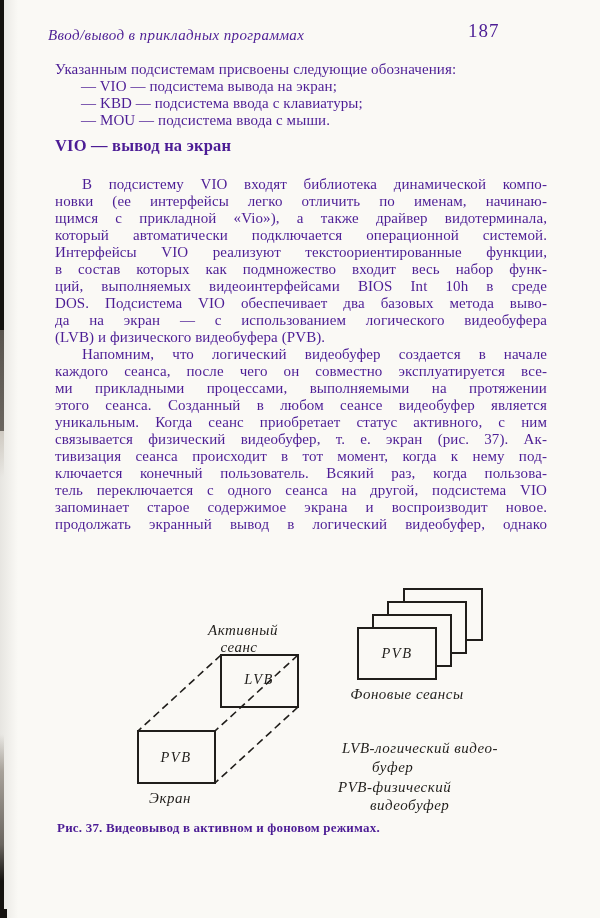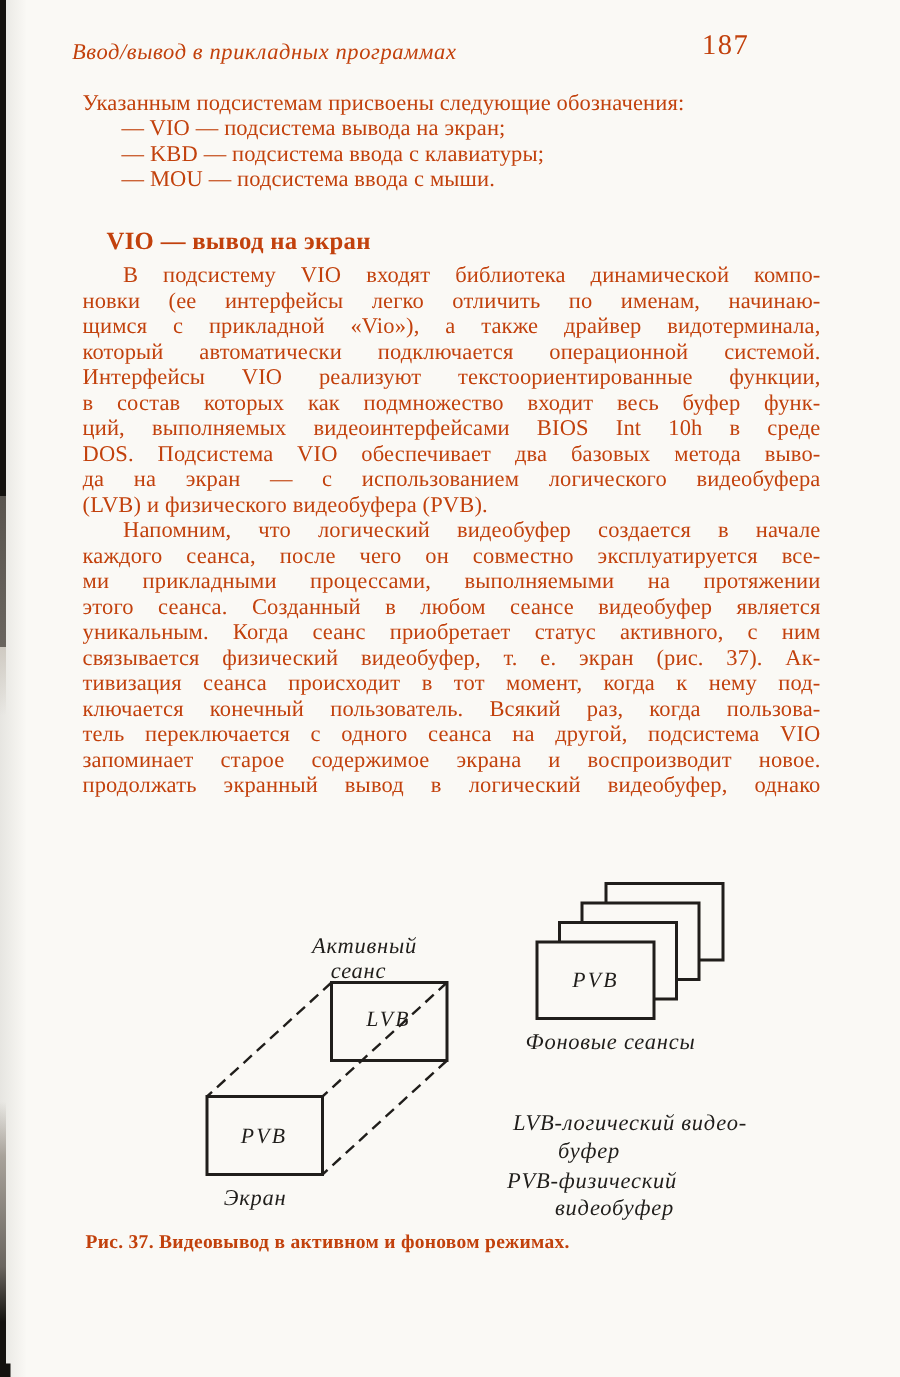--- a/index.html
+++ b/index.html
@@ -1,21 +1,21 @@
 <!DOCTYPE html>
 <html lang="ru"><head>
 <meta charset="utf-8">
 <style>
   html,body{margin:0;padding:0;background:#e8e6e2;}
   #page{
     position:relative;
     width:600px;height:918px;
     margin:0 auto;
     background:#faf9f5;
-    color:#c2410c;
+    color:#4c1d95;
     font-family:"Liberation Serif","DejaVu Serif",serif;
     overflow:hidden;
   }
   
   #page::before{
     content:"";position:absolute;left:0;top:0;width:18px;height:100%;
     background:linear-gradient(to right, rgba(60,55,50,0.10), rgba(60,55,50,0));
     pointer-events:none;
   }
   .left-strip{
@@ -45,22 +45,22 @@
   .just{
     white-space:normal;
     text-align:justify;
     -moz-text-align-last:justify;
     text-align-last:justify;
     overflow:hidden;
   }
   .indent{padding-left:27px;box-sizing:border-box;}
   .list-indent{padding-left:26px;box-sizing:border-box;}
   .section-heading{
-    position:absolute;left:55px;top:151px;
-    font-size:16.5px;font-weight:bold;letter-spacing:0.2px;white-space:nowrap;margin-left:16px;
+    position:absolute;left:55px;top:136px;
+    font-size:16.5px;font-weight:bold;letter-spacing:0.2px;white-space:nowrap;
   }
   .figure-caption{
     position:absolute;left:57px;top:820px;
     font-size:13px;font-weight:bold;letter-spacing:0.2px;white-space:nowrap;
   }
   svg text{fill:#201e1b;}
   .fig-script{
     font-family:"Liberation Serif","DejaVu Serif",serif;
     font-style:italic;font-size:15px;letter-spacing:0.5px;
   }
@@ -88,21 +88,21 @@
   </div>
 
   <div class="section-heading">VIO — вывод на экран</div>
 
   <div class="textcol" style="top:176px">
     <div class="line just indent">В подсистему VIO входят библиотека динамической компо-</div>
     <div class="line just">новки (ее интерфейсы легко отличить по именам, начинаю-</div>
     <div class="line just">щимся с прикладной «Vio»), а также драйвер видотерминала,</div>
     <div class="line just">который автоматически подключается операционной системой.</div>
     <div class="line just">Интерфейсы VIO реализуют текстоориентированные функции,</div>
-    <div class="line just">в состав которых как подмножество входит весь буфер функ-</div>
+    <div class="line just">в состав которых как подмножество входит весь набор функ-</div>
     <div class="line just">ций, выполняемых видеоинтерфейсами BIOS Int 10h в среде</div>
     <div class="line just">DOS. Подсистема VIO обеспечивает два базовых метода выво-</div>
     <div class="line just">да на экран — с использованием логического видеобуфера</div>
     <div class="line">(LVB) и физического видеобуфера (PVB).</div>
     <div class="line just indent">Напомним, что логический видеобуфер  создается в начале</div>
     <div class="line just">каждого сеанса, после чего он совместно эксплуатируется все-</div>
     <div class="line just">ми прикладными процессами,  выполняемыми  на протяжении</div>
     <div class="line just">этого сеанса. Созданный в любом сеансе  видеобуфер является</div>
     <div class="line just">уникальным. Когда сеанс приобретает  статус активного, с ним</div>
     <div class="line just">связывается физический видеобуфер, т. е. экран (рис. 37). Ак-</div>

